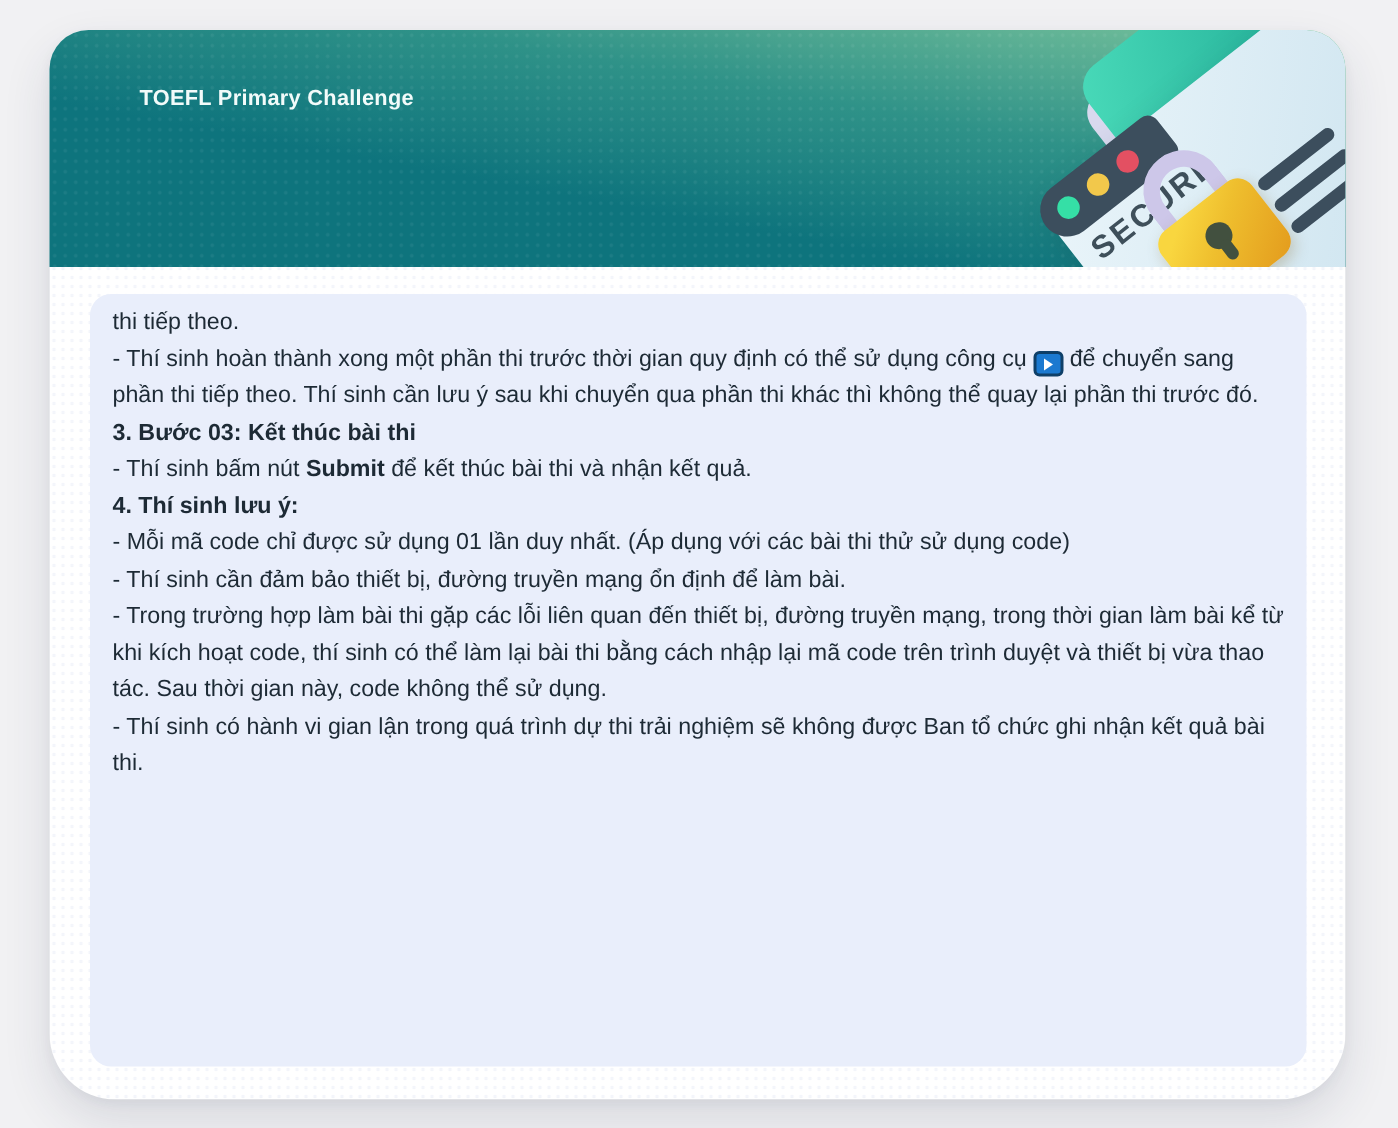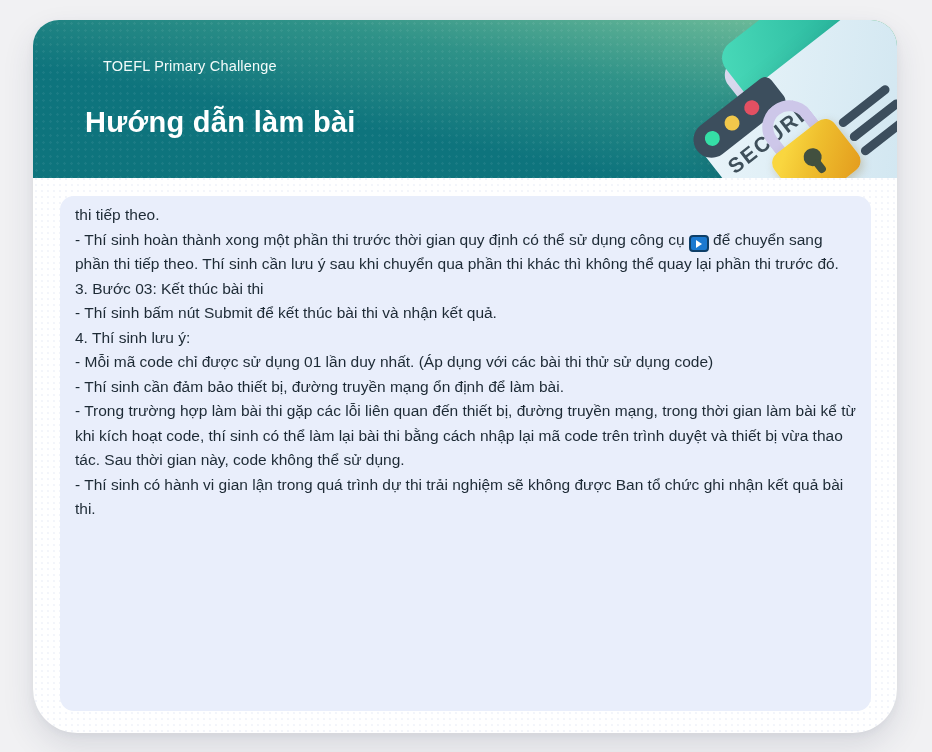--- a/index.html
+++ b/index.html
@@ -36,22 +36,22 @@
       var(--header-grad-dark,#0e747d) 35%,
       var(--header-grad-mid,#2f9288) 65%,
       var(--header-grad-light,#7cc59d) 100%);
   }
   .header::before{
     content:"";position:absolute;inset:0;
     background-image:radial-gradient(rgba(255,255,255,0.06) 1px, transparent 1.5px);
     background-size:7px 7px;pointer-events:none;
   }
   .app-label{
-    position:absolute;left:70px;top:38px;
-    color:#f2fbfa;font-size:14.5px;font-weight:400;letter-spacing:.2px;
+    position:absolute;left:60px;top:38px;
+    color:#f2fbfa;font-size:14.5px;font-weight:700;letter-spacing:.2px;
   }
   .page-title{
     position:absolute;left:52px;top:86px;
     color:#ffffff;font-size:29px;font-weight:700;letter-spacing:.3px;
   }
   
   .illu{position:absolute;top:0;right:0;width:240px;height:158px;overflow:hidden;border-radius:0 26px 0 0;}
   .illu-group{position:absolute;left:-57px;top:-106px;width:500px;height:400px;transform:rotate(-38deg);}
   .tab-pale{position:absolute;left:172px;top:86px;width:120px;height:60px;border-radius:16px;background:#d8d9ee;}
   .tab-teal{position:absolute;left:180px;top:70px;width:130px;height:78px;border-radius:18px;
@@ -81,21 +81,21 @@
   .lines{position:absolute;left:125px;top:78px;}
   .line{width:62px;height:9px;border-radius:5px;background:#3c4e5d;margin-bottom:9px;}
   
   .content-box{
     margin:18px 26px 0 27px;height:515px;overflow:hidden;
     background:var(--content-box-bg,#e9eefb);border-radius:14px;
     padding:7px 15px;color:var(--text-color,#1d2a35);
     font-size:15.5px;line-height:24.5px;
   }
   .content-box p{margin:0;}
-  .content-box strong{font-weight:400;}
+  .content-box strong{font-weight:700;}
   .play-icon{
     display:inline-flex;align-items:center;justify-content:center;
     width:20px;height:17px;background:var(--play-icon-blue,#1b79d0);
     border:2px solid #0e3f68;border-radius:4px;vertical-align:-3px;
   }
   .play-tri{width:0;height:0;border-left:6px solid #fff;border-top:4px solid transparent;border-bottom:4px solid transparent;margin-left:1px;}
   
   .footer{display:flex;justify-content:center;gap:18px;margin-top:52px;}
   .btn{
     height:48px;min-width:168px;padding:0 34px;border:none;border-radius:8px;
@@ -104,21 +104,20 @@
   .btn-back{background:var(--back-button-bg,#ebecf9);color:var(--accent-teal,#157f89);}
   .btn-next{background:var(--accent-teal,#157f89);color:#ffffff;}
 </style>
 </head>
 <body>
 
 <div class="card">
 
   <div class="header">
     <div class="app-label">TOEFL Primary Challenge</div>
-    <div class="page-title">Hướng dẫn làm bài</div>
 
     <div class="illu">
       <div class="illu-group">
         <div class="tab-pale"></div>
         <div class="tab-teal"></div>
         <div class="browser-card">
           <div class="browser-bar">
             <span class="dot dot-green"></span>
             <span class="dot dot-yellow"></span>
             <span class="dot dot-red"></span>

